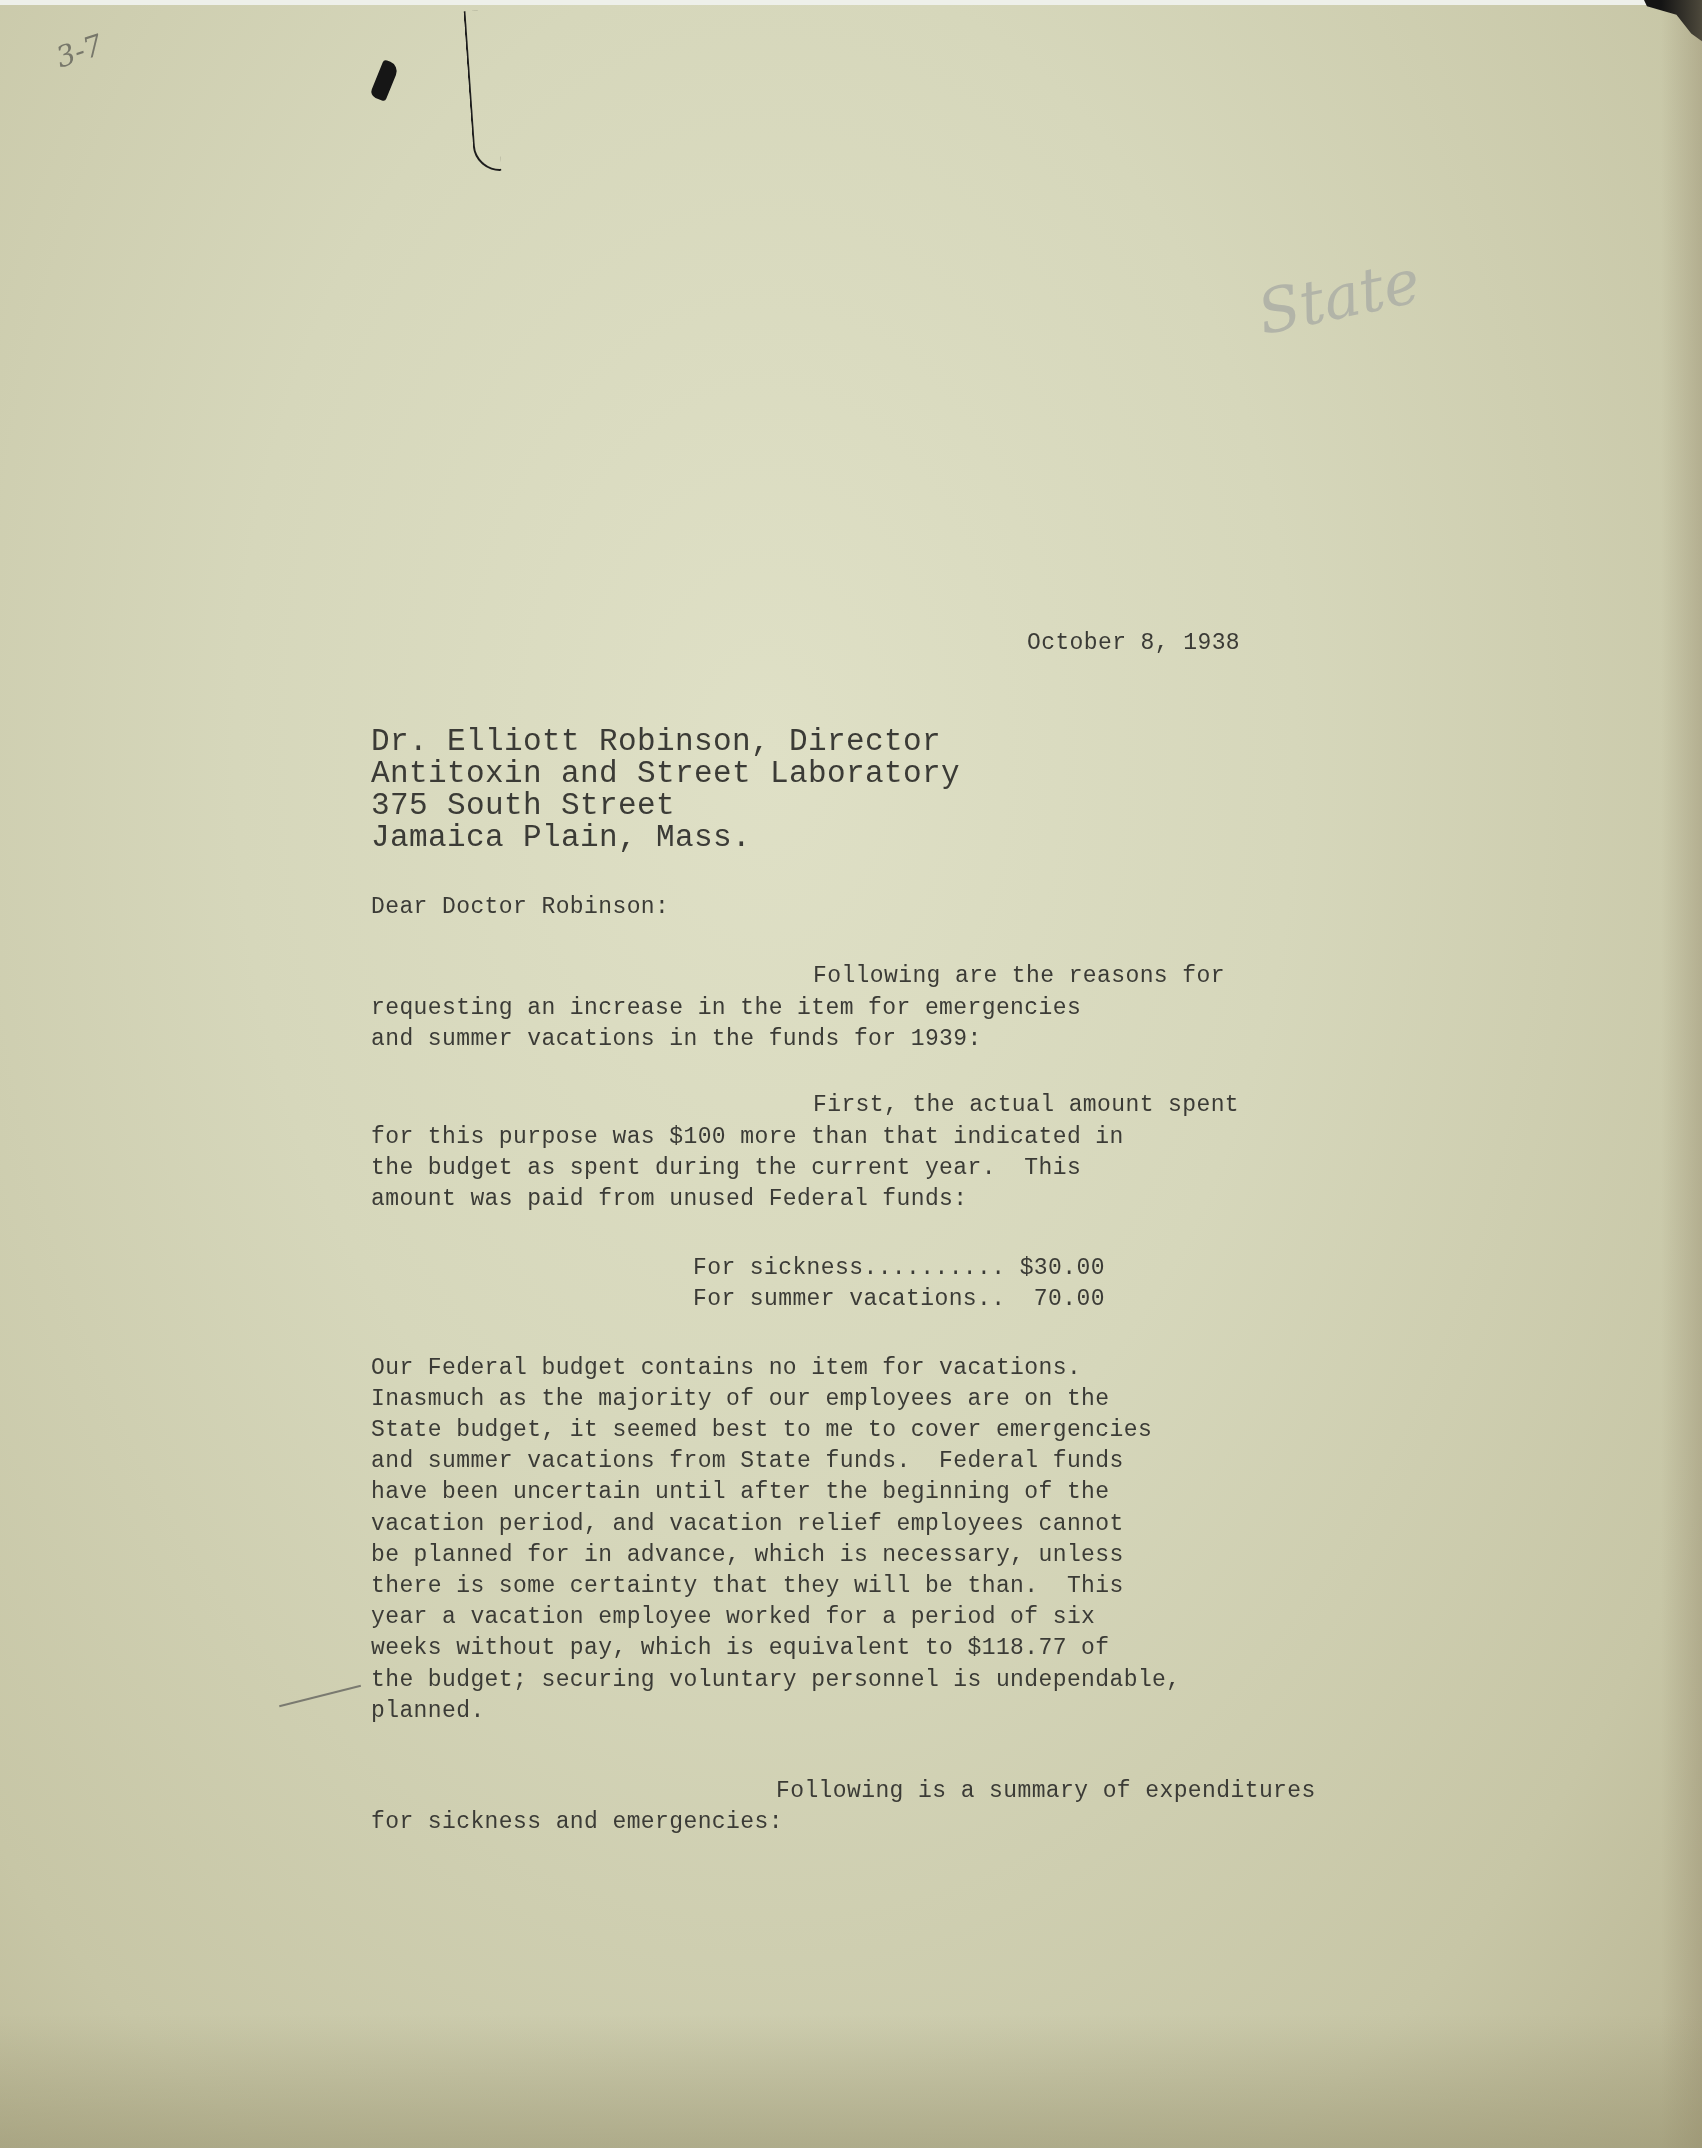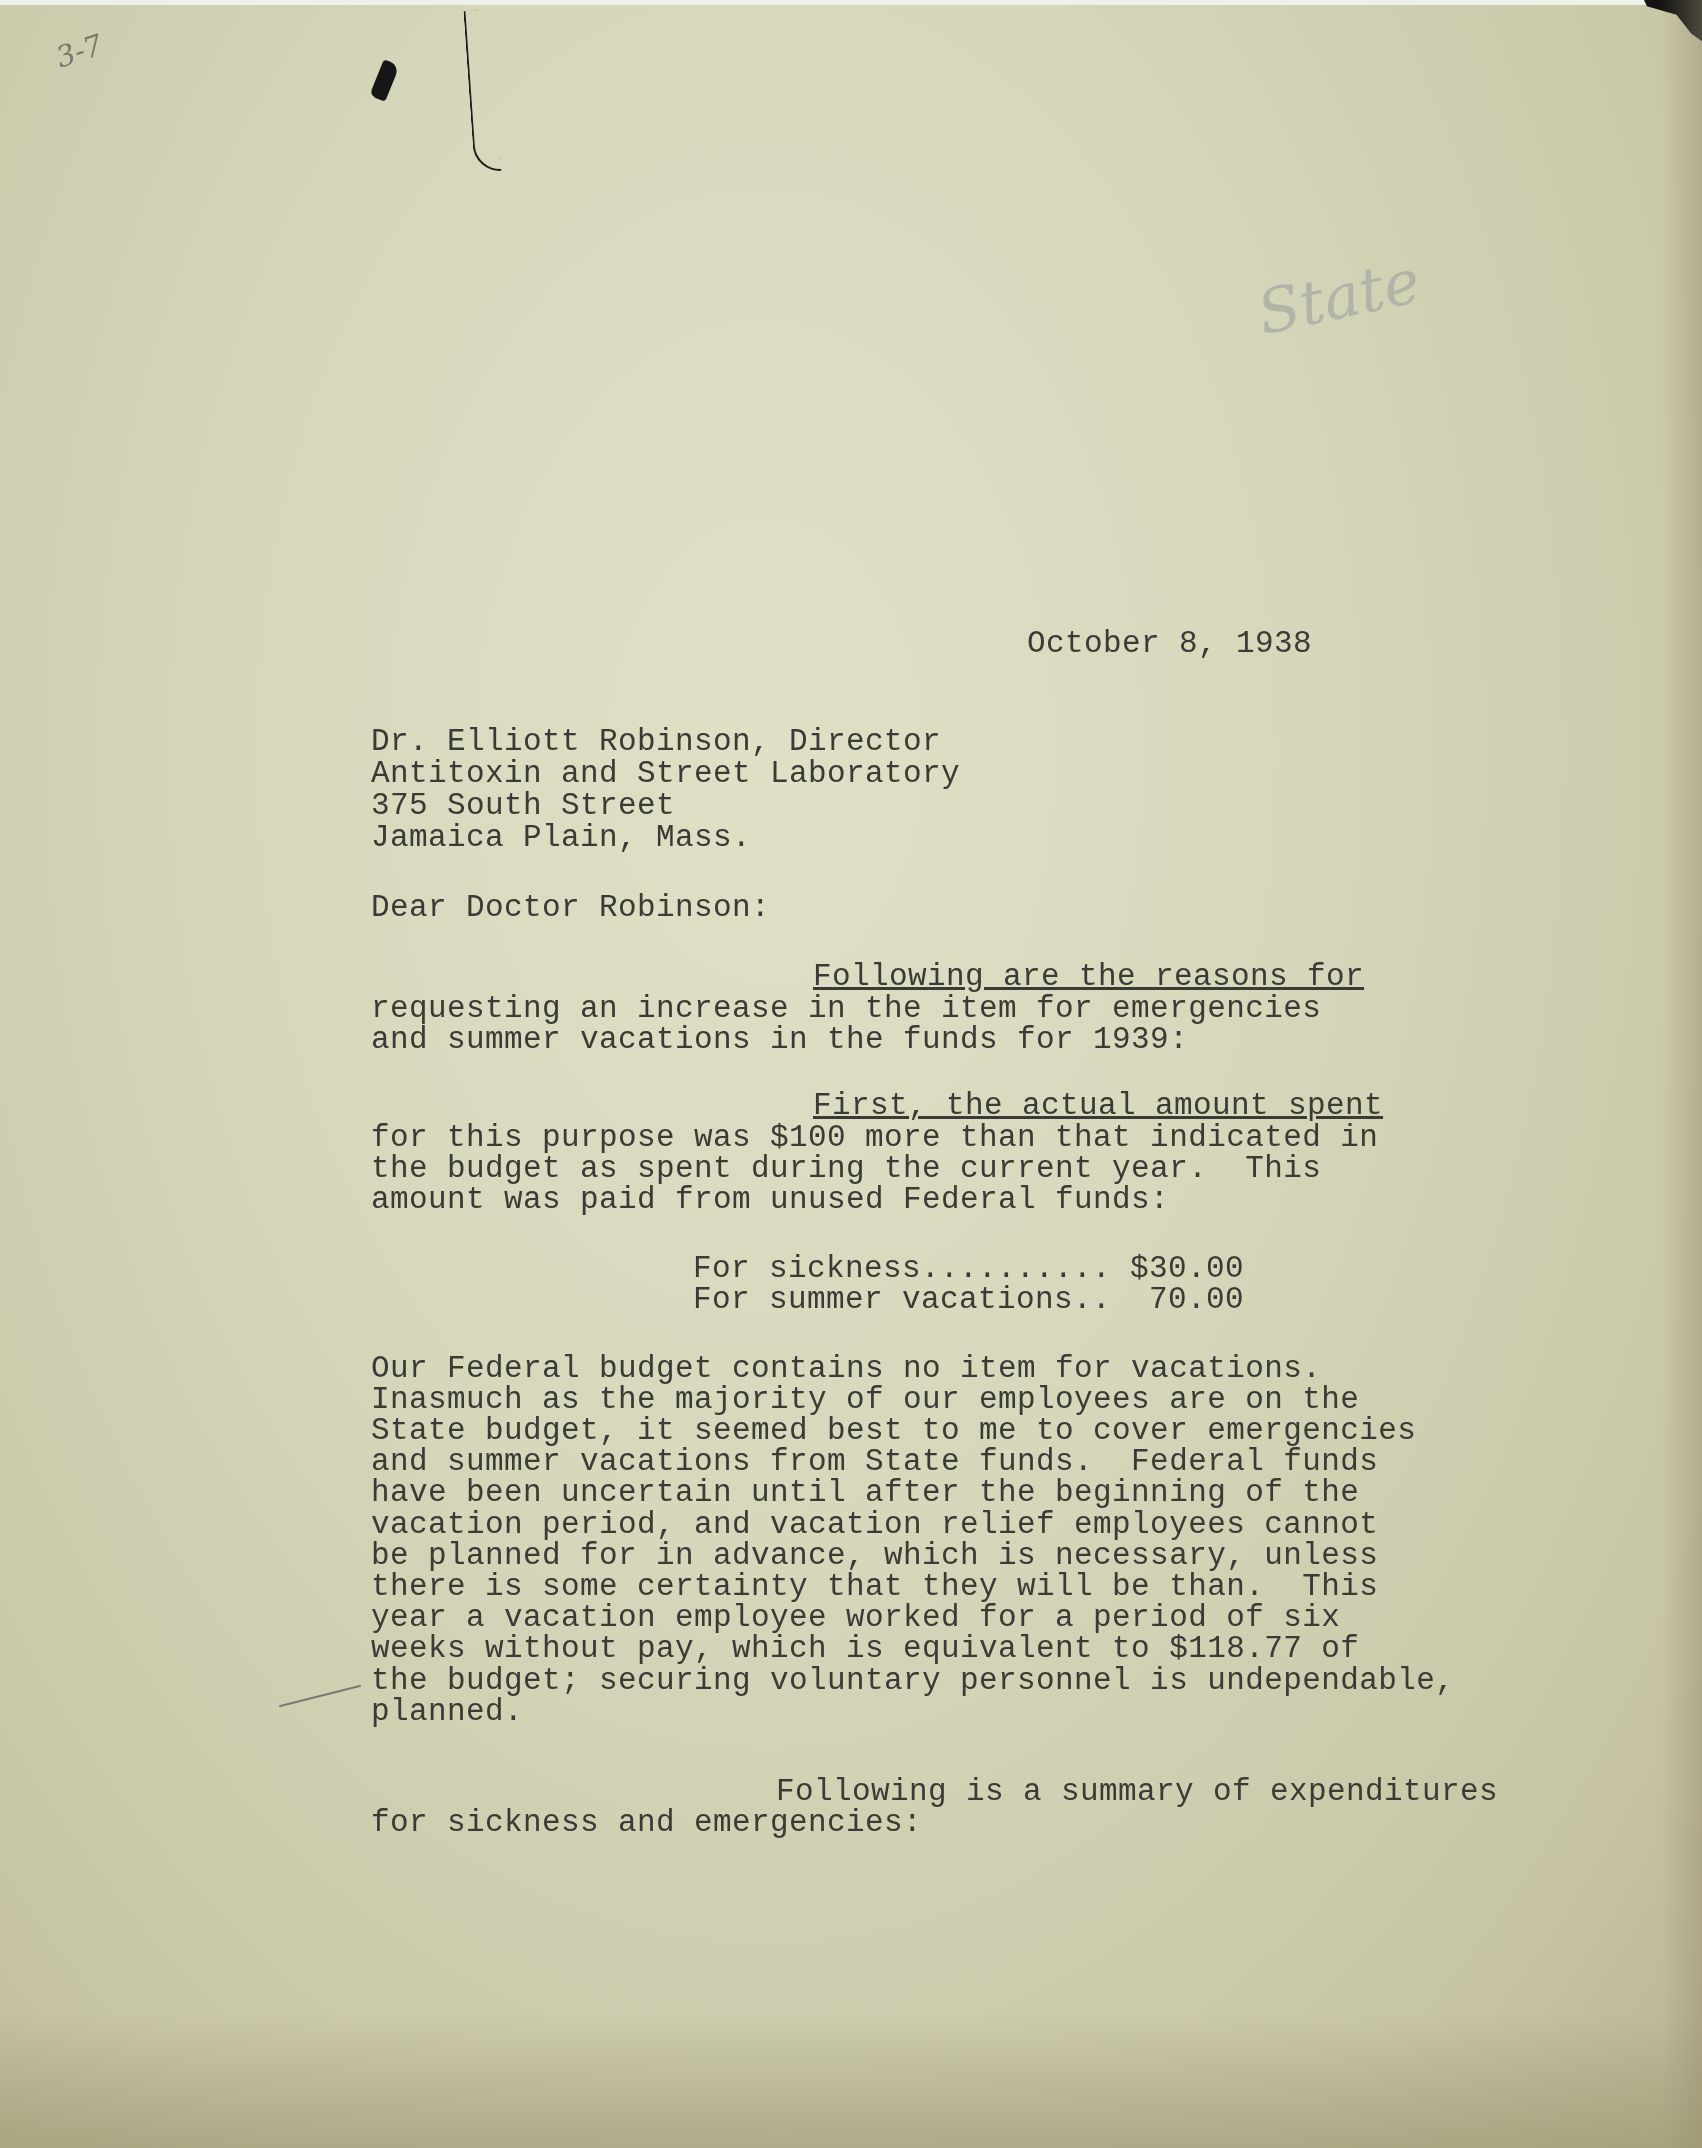--- a/index.html
+++ b/index.html
@@ -19,25 +19,25 @@
   .right-shadow { position:absolute; right:0; top:0; width:42px; height:2149px;
     background: linear-gradient(to right, rgba(150,140,110,0) 0%, rgba(150,140,110,0.45) 100%); }
   .pencil-note { position:absolute; left:56px; top:34px; font-family:"DejaVu Serif", serif; font-style:italic;
     font-size:29px; color:#77776a; transform:rotate(-18deg); }
   .state-note { position:absolute; left:1257px; top:261px; font-family:"DejaVu Serif", serif; font-style:italic;
     font-size:61px; color:#b2b4a8; transform:rotate(-12deg); }
   .staple-mark { position:absolute; left:376px; top:61px; width:17px; height:39px; background:#161616;
     transform:rotate(22deg); border-radius:3.4px 10px 3.4px 6.7px; }
   .crease { position:absolute; left:469px; top:10px; width:25px; height:160px;
     border-left:2.5px solid #1d1d1d; border-bottom:2.5px solid #1d1d1d; border-radius:0 0 0 34px; transform:rotate(-4deg); }
-  .text { position:absolute; font-size:31px; line-height:31px; white-space:pre; letter-spacing:0.4px; }
+  .text { position:absolute; font-size:23px; line-height:31px; white-space:pre; letter-spacing:0.4px; }
   .date { left:1027px; top:628px; }
   .addr { left:371px; font-size:31px; }
   .para { left:371px; }
-  .ind { left:813px;text-decoration:underline; }
+  .ind { left:813px; }
   .amt-label { left:693px; }
   .stroke { position:absolute; left:278px; top:1695px; width:84px; height:1.7px; background:#7a7a70; transform:rotate(-14deg); }
 </style>
 </head>
 <body>
 
 <div class="page-edge-top"></div>
 <div class="torn-corner"></div>
 <div class="right-shadow"></div>
 <div class="bottom-shadow"></div>

